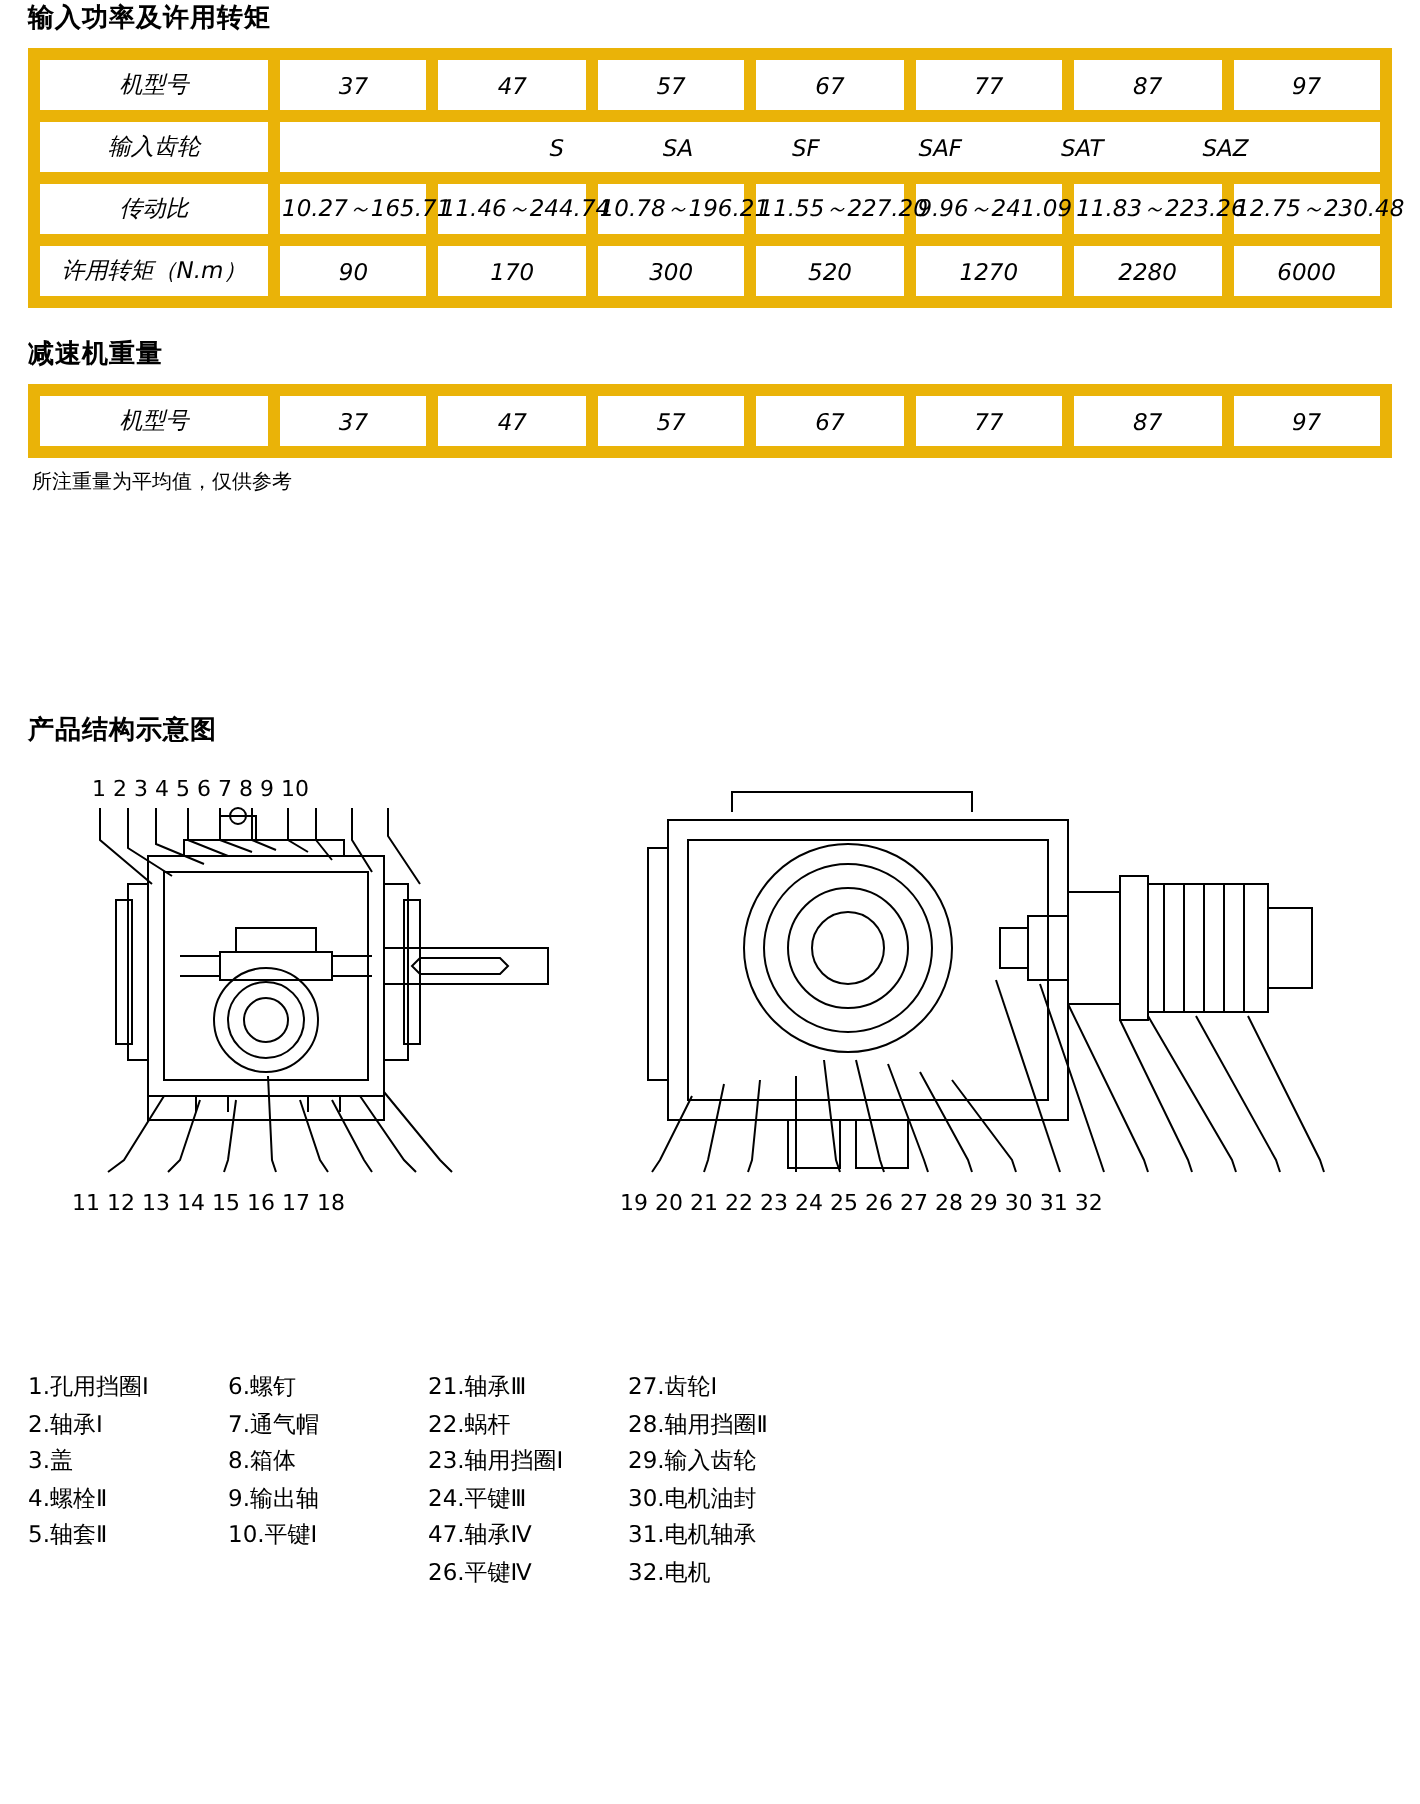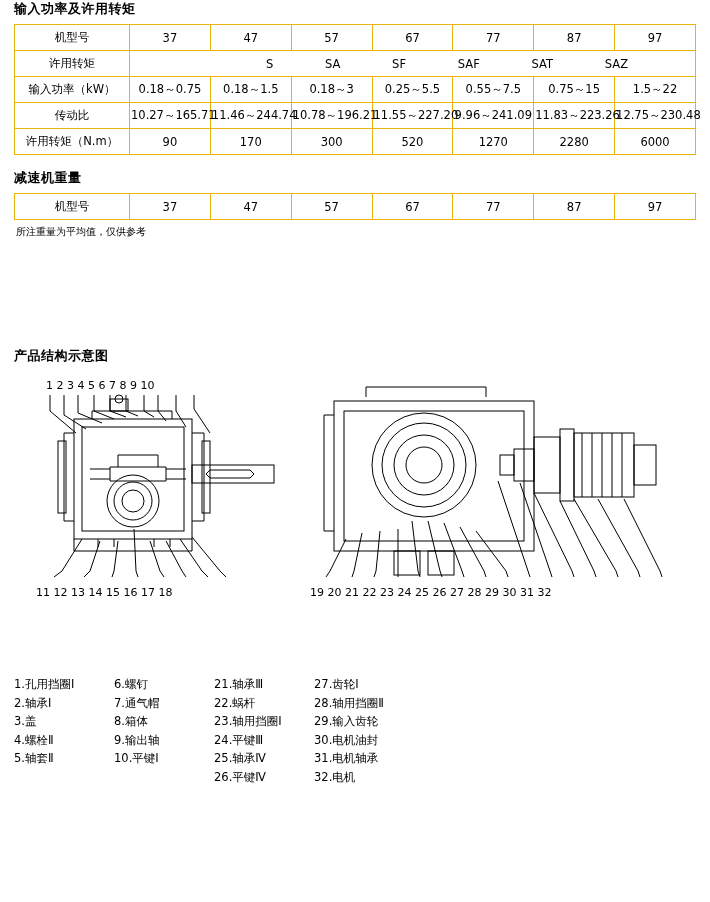--- a/index.html
+++ b/index.html
@@ -26,27 +26,28 @@
     margin: 0 0 6px 14px;
     letter-spacing: 0.5px;
   }
   table.spec {
     border-collapse: collapse;
     width: 682px;
     margin: 0 0 0 14px;
     table-layout: fixed;
   }
   table.spec td {
-    border: 1px solid #eab308;
+    border: 6px solid #eab308;
     height: 25px;
     text-align: center;
     vertical-align: middle;
     font-size: 11.5px;
     padding: 0 1px;
     white-space: nowrap;
+    font-style: italic;
   }
   table.spec td.label {
     width: 112px;
     font-size: 11.5px;
   }
   table.spec td.struct {
     text-align: left;
     padding-left: 0;
   }
   .struct-inner {
@@ -98,41 +99,31 @@
       <td class="label">机型号</td>
       <td>37</td>
       <td>47</td>
       <td>57</td>
       <td>67</td>
       <td>77</td>
       <td>87</td>
       <td>97</td>
     </tr>
     <tr>
-      <td class="label">许用转矩</td>
+      <td class="label">输入齿轮</td>
       <td class="struct" colspan="7">
         <div class="struct-inner">
           <span>S</span>
           <span>SA</span>
           <span>SF</span>
           <span>SAF</span>
           <span>SAT</span>
           <span>SAZ</span>
         </div>
       </td>
-    </tr>
-    <tr>
-      <td class="label">输入功率（kW）</td>
-      <td>0.18～0.75</td>
-      <td>0.18～1.5</td>
-      <td>0.18～3</td>
-      <td>0.25～5.5</td>
-      <td>0.55～7.5</td>
-      <td>0.75～15</td>
-      <td>1.5～22</td>
     </tr>
     <tr>
       <td class="label">传动比</td>
       <td>10.27～165.71</td>
       <td>11.46～244.74</td>
       <td>10.78～196.21</td>
       <td>11.55～227.20</td>
       <td>9.96～241.09</td>
       <td>11.83～223.26</td>
       <td>12.75～230.48</td>
@@ -275,21 +266,21 @@
       <div>7.通气帽</div>
       <div>8.箱体</div>
       <div>9.输出轴</div>
       <div>10.平键Ⅰ</div>
     </div>
     <div class="legend-col">
       <div>21.轴承Ⅲ</div>
       <div>22.蜗杆</div>
       <div>23.轴用挡圈Ⅰ</div>
       <div>24.平键Ⅲ</div>
-      <div>25.轴承Ⅳ</div>
+      <div>47.轴承Ⅳ</div>
       <div>26.平键Ⅳ</div>
     </div>
     <div class="legend-col">
       <div>27.齿轮Ⅰ</div>
       <div>28.轴用挡圈Ⅱ</div>
       <div>29.输入齿轮</div>
       <div>30.电机油封</div>
       <div>31.电机轴承</div>
       <div>32.电机</div>
     </div>

